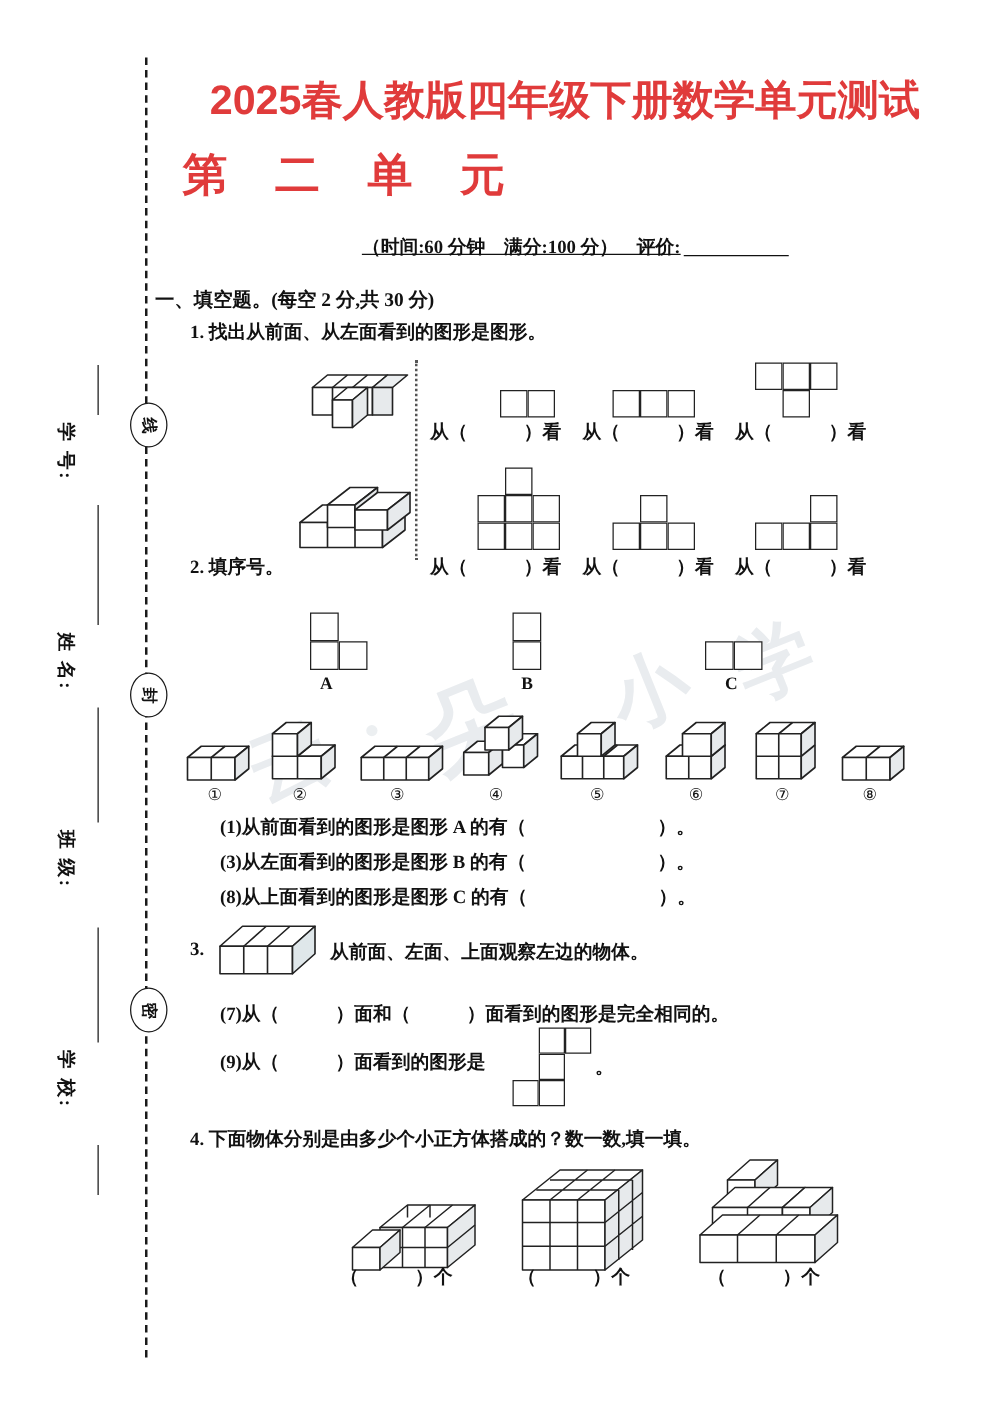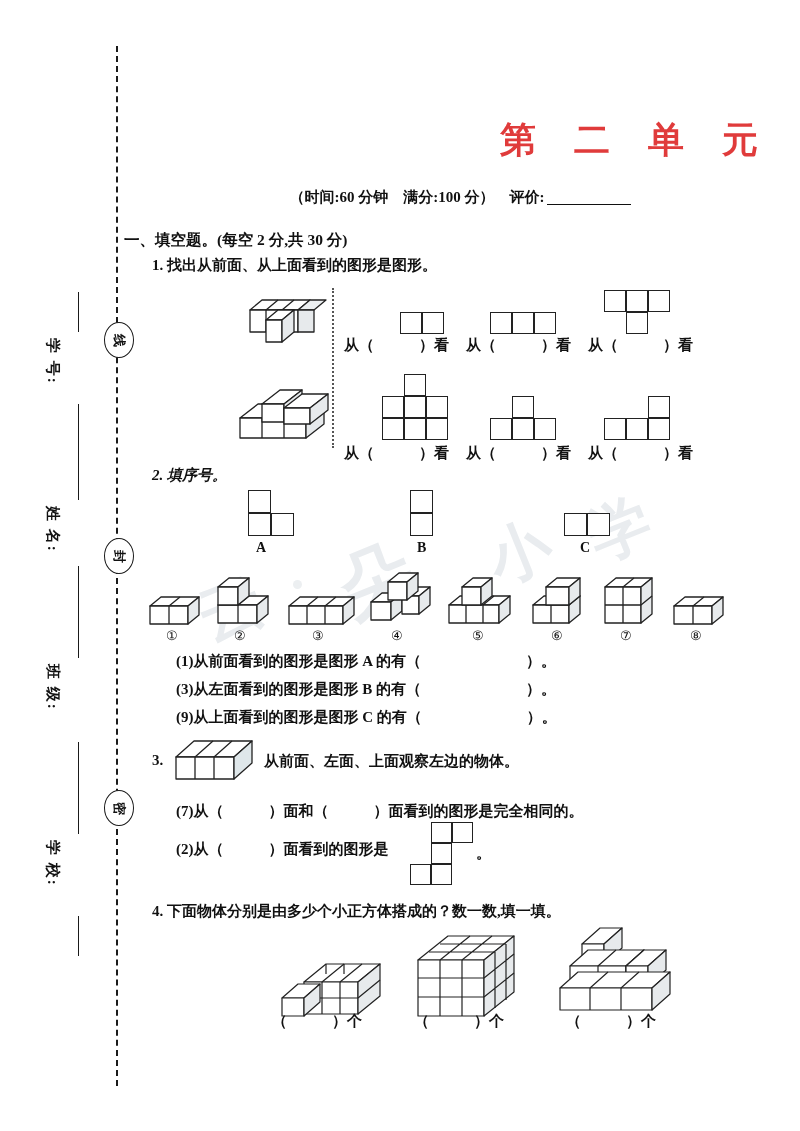--- a/index.html
+++ b/index.html
@@ -66,28 +66,28 @@
   .sc3{top:790px;}
 
   
   .title1{
     position:absolute;left:132px;top:58px;width:640px;text-align:center;
     font-family:"Liberation Sans","DejaVu Sans",sans-serif;
     font-size:33px;font-weight:700;color:#e03b3b;letter-spacing:0px;
     white-space:nowrap;
   }
   .title2{
-    position:absolute;left:132px;top:116px;width:640px;text-align:right;
+    position:absolute;left:132px;top:116px;width:640px;text-align:left;
     font-family:"Liberation Sans","DejaVu Sans",sans-serif;
     font-size:36px;font-weight:700;color:#e03b3b;letter-spacing:14px;
     text-indent:14px;
   }
   .meta{
     position:absolute;left:180px;top:188px;width:560px;text-align:center;
-    font-size:15px;font-weight:700;color:#111;white-space:nowrap;
+    font-size:15px;font-weight:700;color:#111;white-space:nowrap;text-decoration:underline;
   }
   .meta .blank{display:inline-block;width:84px;border-bottom:1.4px solid #111;vertical-align:-3px;margin-left:2px;}
 
   
   .sec-title{
     position:absolute;left:124px;font-size:15.5px;font-weight:700;white-space:nowrap;
   }
   .q{
     position:absolute;font-size:15px;font-weight:700;white-space:nowrap;color:#111;
   }
@@ -137,30 +137,31 @@
         <span>线</span>
       </div>
     <div class="seal-char sc2">
         <span>封</span>
       </div>
     <div class="seal-char sc3">
         <span>密</span>
       </div>
   </div>
 
+  <div class="title1">2025春人教版四年级下册数学单元测试</div>
   <div class="title2">第 二 单 元</div>
   <div class="meta">
     <span>（时间:60 分钟　满分:100 分）　评价:</span><span class="blank"></span>
   </div>
 
   <div class="sec-title" style="top:230px;text-align:right;">一、填空题。(每空 2 分,共 30 分)</div>
 
   <div class="q" style="left:152px;top:256px;">
     <span class="qn">1.</span>
-    <span>找出从前面、从上面看到的图形是图形。</span>
+    <span>找出从前面、从左面看到的图形是图形。</span>
   </div>
 
   <div class="dot-div" style="left:332px;top:288px;height:160px;"></div>
 
   <div class="cubefig" style="left:236px;top:292px;">
     <svg width="100" height="56" viewBox="0 0 100 56">
       <g fill="#fff" stroke="#222" stroke-width="1.3" stroke-linejoin="round">
 
         <path d="M14 18 L26 8 L74 8 L62 18 Z"></path>
         <path d="M62 18 L74 8 L90 8 L78 18 Z" fill="#eceff1"></path>
@@ -240,21 +241,21 @@
   <div class="viewlabel" style="left:466px;top:444px;">从（　　　）看</div>
 
   <div class="grid" style="left:604px;top:396px;">
     <div class="cell" style="left:44px;top:0px;width:22px;height:22px;"></div>
     <div class="cell" style="left:0px;top:22px;width:22px;height:22px;"></div>
     <div class="cell" style="left:22px;top:22px;width:22px;height:22px;"></div>
     <div class="cell" style="left:44px;top:22px;width:22px;height:22px;"></div>
   </div>
   <div class="viewlabel" style="left:588px;top:444px;">从（　　　）看</div>
 
-  <div class="q" style="left:152px;top:466px;font-style:italic;">
+  <div class="q" style="left:152px;top:444px;">
     <span class="qn">2.</span>
     <span>填序号。</span>
   </div>
 
   <div class="grid" style="left:248px;top:490px;">
     <div class="cell" style="left:0px;top:0px;width:23px;height:23px;"></div>
     <div class="cell" style="left:0px;top:23px;width:23px;height:23px;"></div>
     <div class="cell" style="left:23px;top:23px;width:23px;height:23px;"></div>
   </div>
   <div style="position:absolute;left:256px;top:540px;font-size:14px;font-weight:700;">A</div>
@@ -376,42 +377,42 @@
         <path d="M6 18 L44 18 L44 36 L6 36 Z"></path>
         <path d="M44 18 L55 9 L55 27 L44 36 Z" fill="#e7eaec"></path>
         <path d="M25 18 L25 36 M36 9 L25 18"></path>
       </g>
     </svg>
   </div>
   <div style="position:absolute;left:690px;top:628px;font-size:13px;">⑧</div>
 
   <div class="sub" style="left:176px;top:652px;text-align:center;">(1)从前面看到的图形是图形 A 的有（　　　　　　　）。</div>
   <div class="sub" style="left:176px;top:680px;">(3)从左面看到的图形是图形 B 的有（　　　　　　　）。</div>
-  <div class="sub" style="left:176px;top:708px;">(9)从上面看到的图形是图形 C 的有（　　　　　　　）。</div>
+  <div class="sub" style="left:176px;top:708px;">(8)从上面看到的图形是图形 C 的有（　　　　　　　）。</div>
 
   <div class="q" style="left:152px;top:752px;">
     <span class="qn">3.</span>
   </div>
 
   <div class="cubefig" style="left:172px;top:737px;">
     <svg width="86" height="52" viewBox="0 0 86 52">
       <g fill="#fff" stroke="#222" stroke-width="1.3" stroke-linejoin="round">
         <path d="M4 20 L22 4 L80 4 L62 20 Z"></path>
         <path d="M4 20 L62 20 L62 42 L4 42 Z"></path>
         <path d="M62 20 L80 4 L80 26 L62 42 Z" fill="#dfe7ea"></path>
         <path d="M23 20 L23 42 M42 20 L42 42"></path>
         <path d="M41 4 L23 20 M60 4 L42 20"></path>
       </g>
     </svg>
   </div>
 
   <div class="q" style="left:264px;top:752px;">从前面、左面、上面观察左边的物体。</div>
 
   <div class="sub" style="left:176px;top:802px;">(7)从（　　　）面和（　　　）面看到的图形是完全相同的。</div>
-  <div class="sub" style="left:176px;top:840px;">(2)从（　　　）面看到的图形是</div>
+  <div class="sub" style="left:176px;top:840px;">(9)从（　　　）面看到的图形是</div>
 
   <div class="grid" style="left:410px;top:822px;">
     <div class="cell" style="left:21px;top:0px;width:21px;height:21px;"></div>
     <div class="cell" style="left:42px;top:0px;width:21px;height:21px;"></div>
     <div class="cell" style="left:21px;top:21px;width:21px;height:21px;"></div>
     <div class="cell" style="left:0px;top:42px;width:21px;height:21px;"></div>
     <div class="cell" style="left:21px;top:42px;width:21px;height:21px;"></div>
   </div>
   <div style="position:absolute;left:476px;top:844px;font-size:15px;font-weight:700;">。</div>
 

